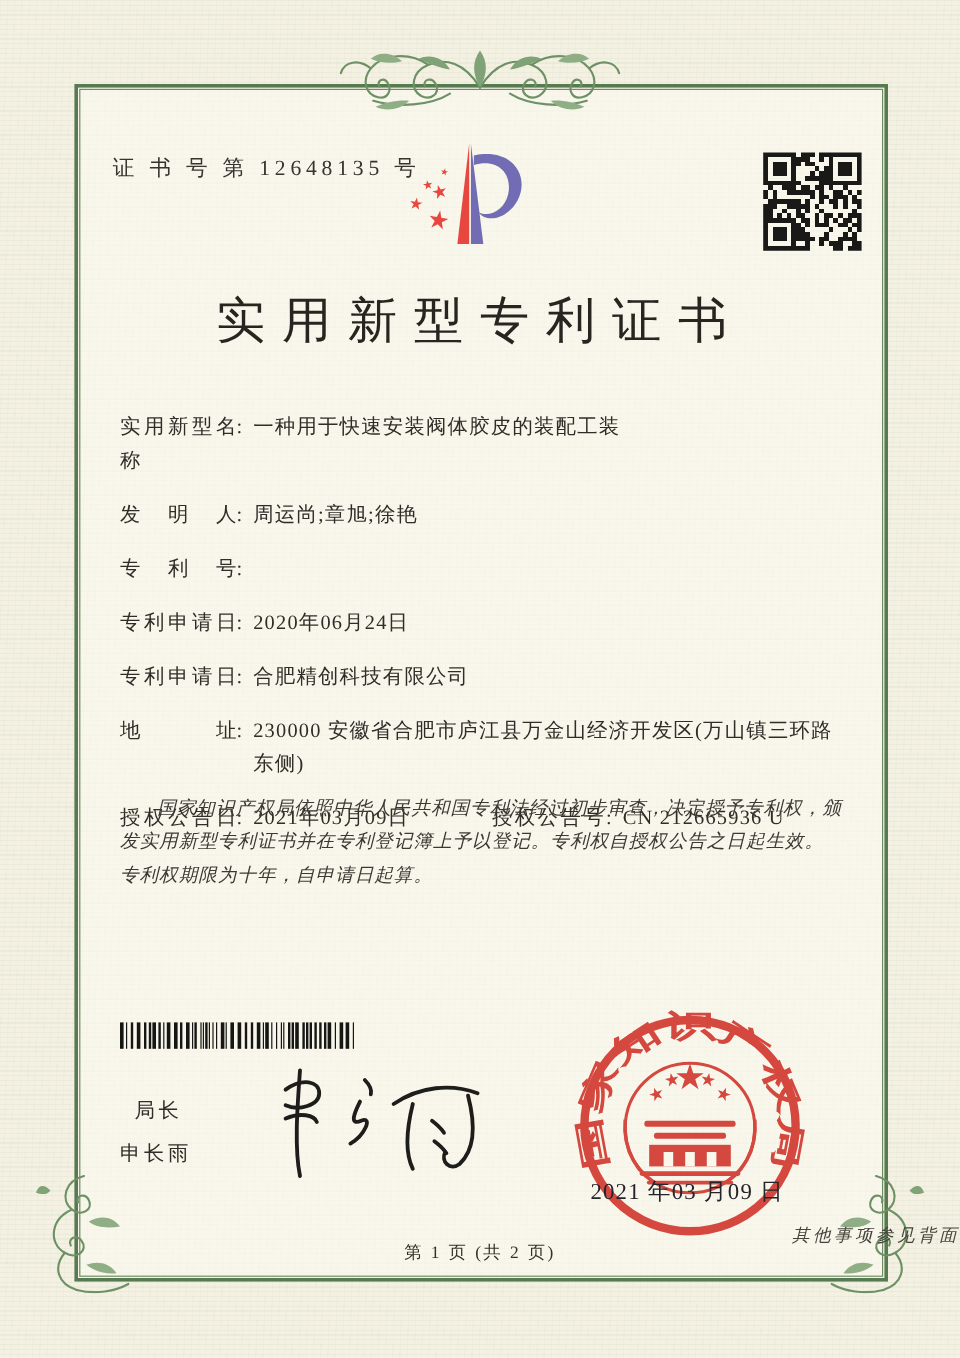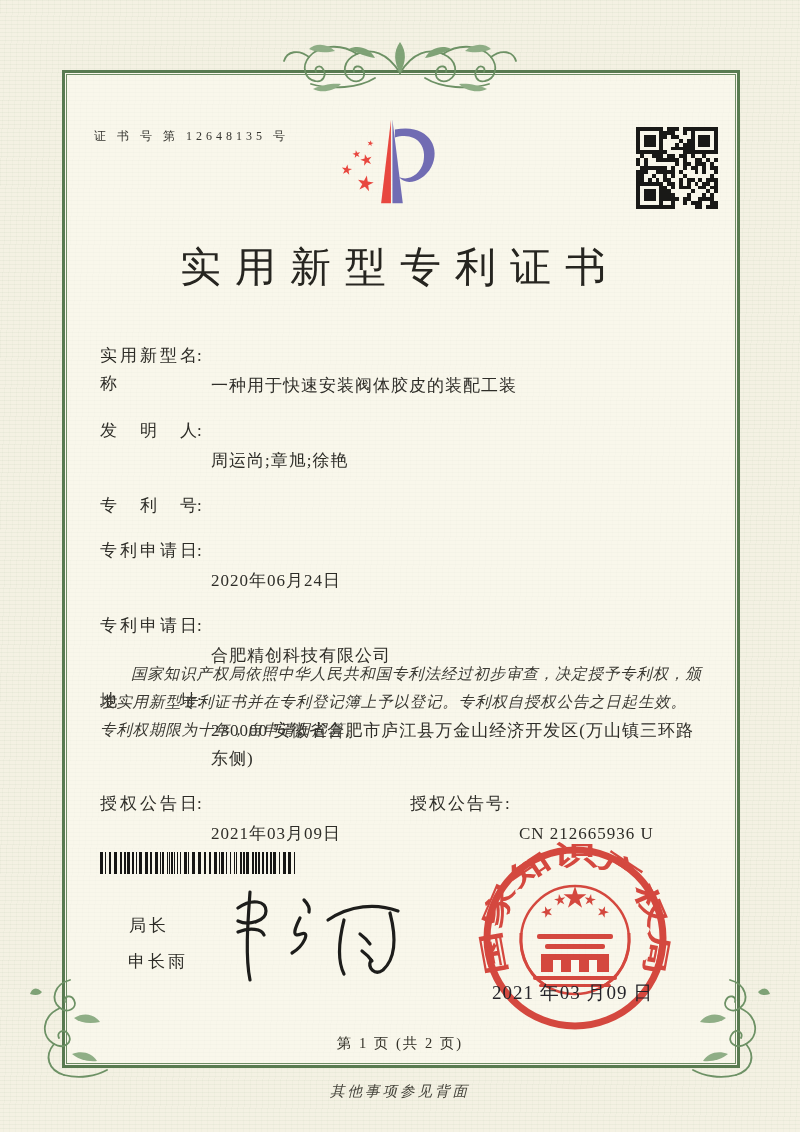--- a/index.html
+++ b/index.html
@@ -18,51 +18,51 @@
   }
   .frame{
     position:absolute;left:62px;top:70px;width:672px;height:992px;
     border:3px solid #587a50;background:rgba(253,251,242,.55);z-index:1;
   }
   .frame-inner{position:absolute;inset:1px;border:1px solid #6d8c64;}
   .orn{position:absolute;z-index:3;}
   .orn-top{left:283px;top:40px;}
   .orn-bl{left:28px;top:978px;}
   .orn-br{left:692px;top:978px;}
-  .certno{position:absolute;left:94px;top:128px;font-size:12px;letter-spacing:4px;z-index:4;color:#35342f;}
+  .certno{position:absolute;left:94px;top:128px;font-size:18px;letter-spacing:4px;z-index:4;color:#35342f;}
   .logo{position:absolute;left:330px;top:116px;z-index:4;}
   .qr{position:absolute;left:636px;top:127px;width:82px;height:82px;z-index:4;}
   .qr svg{width:100%;height:100%;display:block;}
   .title{
     position:absolute;left:0;top:240px;width:100%;text-align:center;z-index:4;
     font-size:41px;font-weight:500;letter-spacing:14px;color:#262520;
   }
   .fields{position:absolute;left:100px;top:342px;width:600px;z-index:4;font-size:17px;}
   .frow{display:flex;align-items:flex-start;line-height:28px;margin-bottom:17px;}
   .flabel{display:inline-block;width:97px;text-align:justify;text-align-last:justify;flex:0 0 97px;}
   .fcolon{flex:0 0 14px;text-align:left;}
-  .fvalue{flex:1;letter-spacing:1px;margin-top:30px;}
+  .fvalue{flex:1;letter-spacing:1px;}
   .grant-row{display:flex;line-height:28px;}
   .grant-left{display:flex;width:310px;flex:0 0 310px;}
   .grant-right{display:flex;}
   .grant-right .glabel{letter-spacing:2px;}
   .paras{
     position:absolute;left:100px;top:660px;width:602px;z-index:4;
     font-size:15.5px;line-height:1.82;letter-spacing:.8px;color:#3a3933;font-style:italic;
   }
   .paras p{margin:0;text-indent:2em;}
   .barcode{position:absolute;left:100px;top:852px;width:212px;height:22px;z-index:4;display:flex;align-items:stretch;}
   .barcode span{display:inline-block;background:#161614;height:100%;}
-  .role{position:absolute;left:112px;top:914px;font-size:17px;letter-spacing:3px;z-index:4;margin-left:17px;}
-  .rname{position:absolute;left:128px;top:950px;font-size:17px;letter-spacing:3px;z-index:4;}
+  .role{position:absolute;left:112px;top:914px;font-size:17px;letter-spacing:3px;z-index:4;}
+  .rname{position:absolute;left:100px;top:950px;font-size:17px;letter-spacing:3px;z-index:4;}
   .sig{position:absolute;left:212px;top:880px;z-index:5;}
   .seal{position:absolute;left:475px;top:838px;width:200px;height:200px;z-index:5;opacity:.93;}
   .seal-date{position:absolute;left:492px;top:980px;font-size:19px;letter-spacing:1px;color:#25242a;z-index:6;}
   .pageinfo{position:absolute;left:0;top:1034px;width:100%;text-align:center;font-size:14.5px;letter-spacing:2px;z-index:4;color:#333128;}
-  .backnote{position:absolute;left:0;top:1082px;width:100%;text-align:center;font-size:14.5px;letter-spacing:3px;z-index:4;color:#45443c;font-style:italic;}
+  .backnote{position:absolute;left:0;top:1020px;width:100%;text-align:right;font-size:14.5px;letter-spacing:3px;z-index:4;color:#45443c;font-style:italic;}
   svg{display:block;}
 </style>
 </head>
 <body>
 
 <div class="frame">
   <div class="frame-inner"></div>
 </div>
 
 <svg class="orn orn-top" width="234" height="58" viewBox="0 0 234 58">

